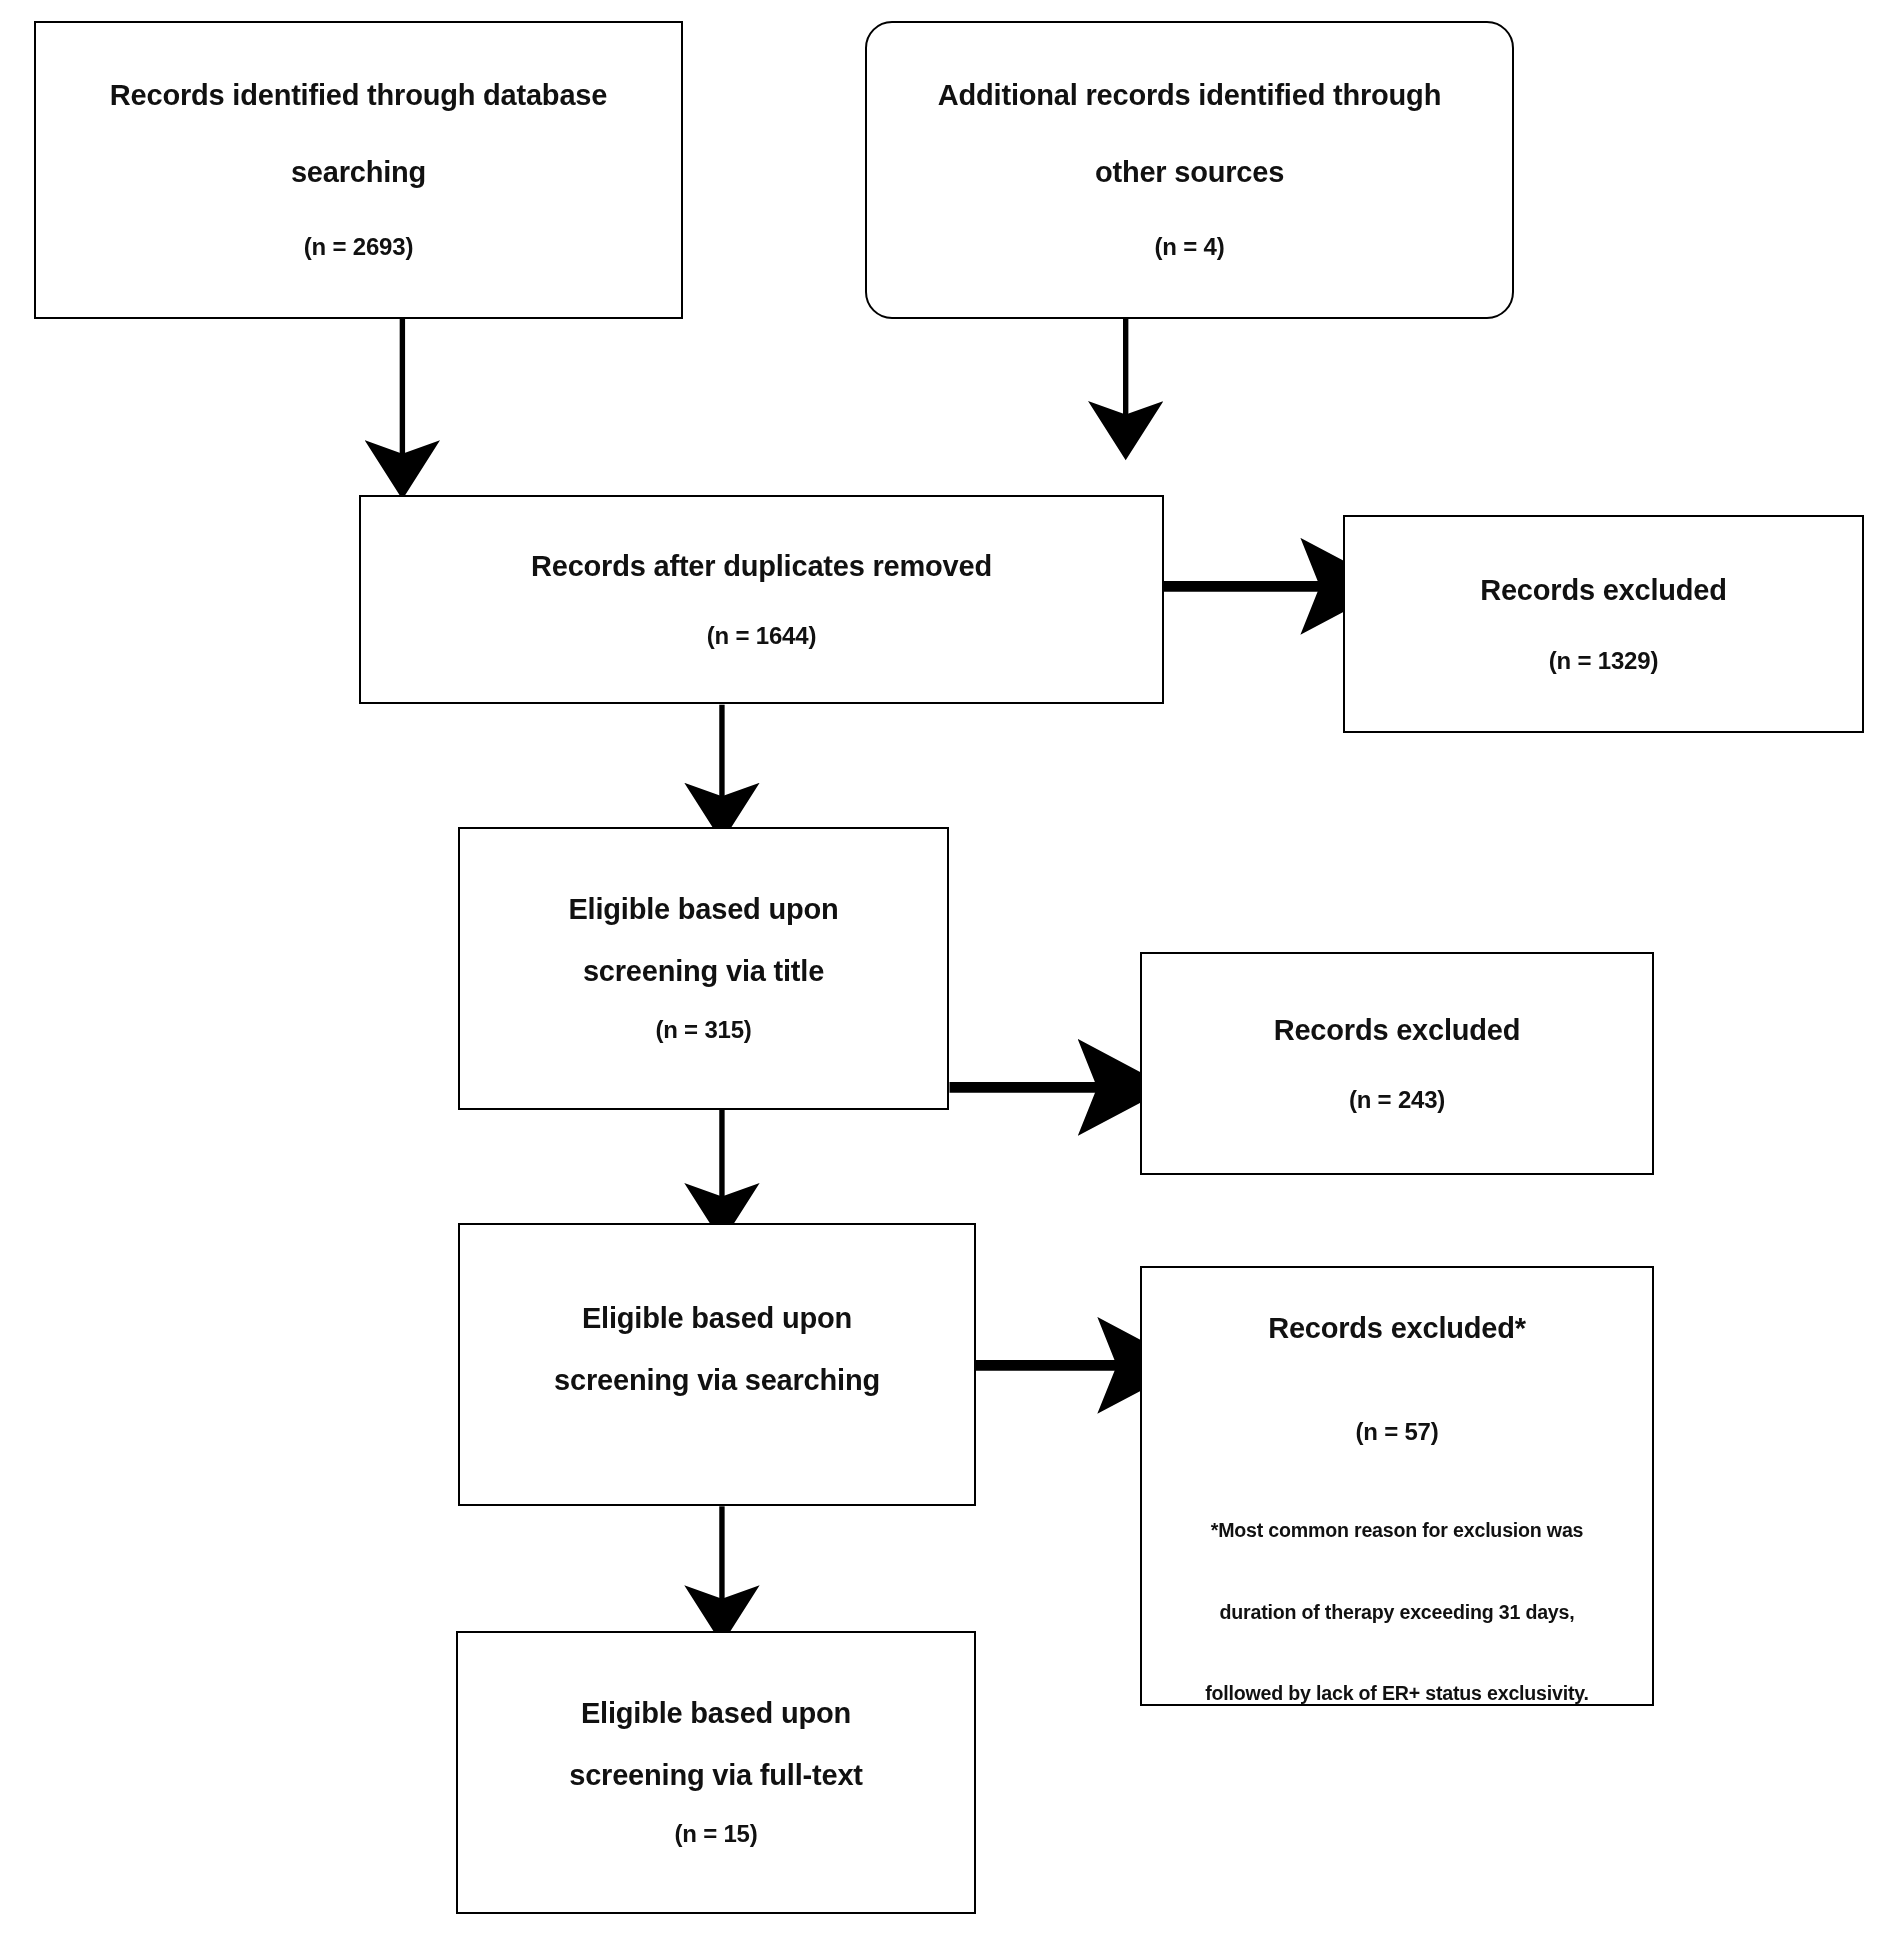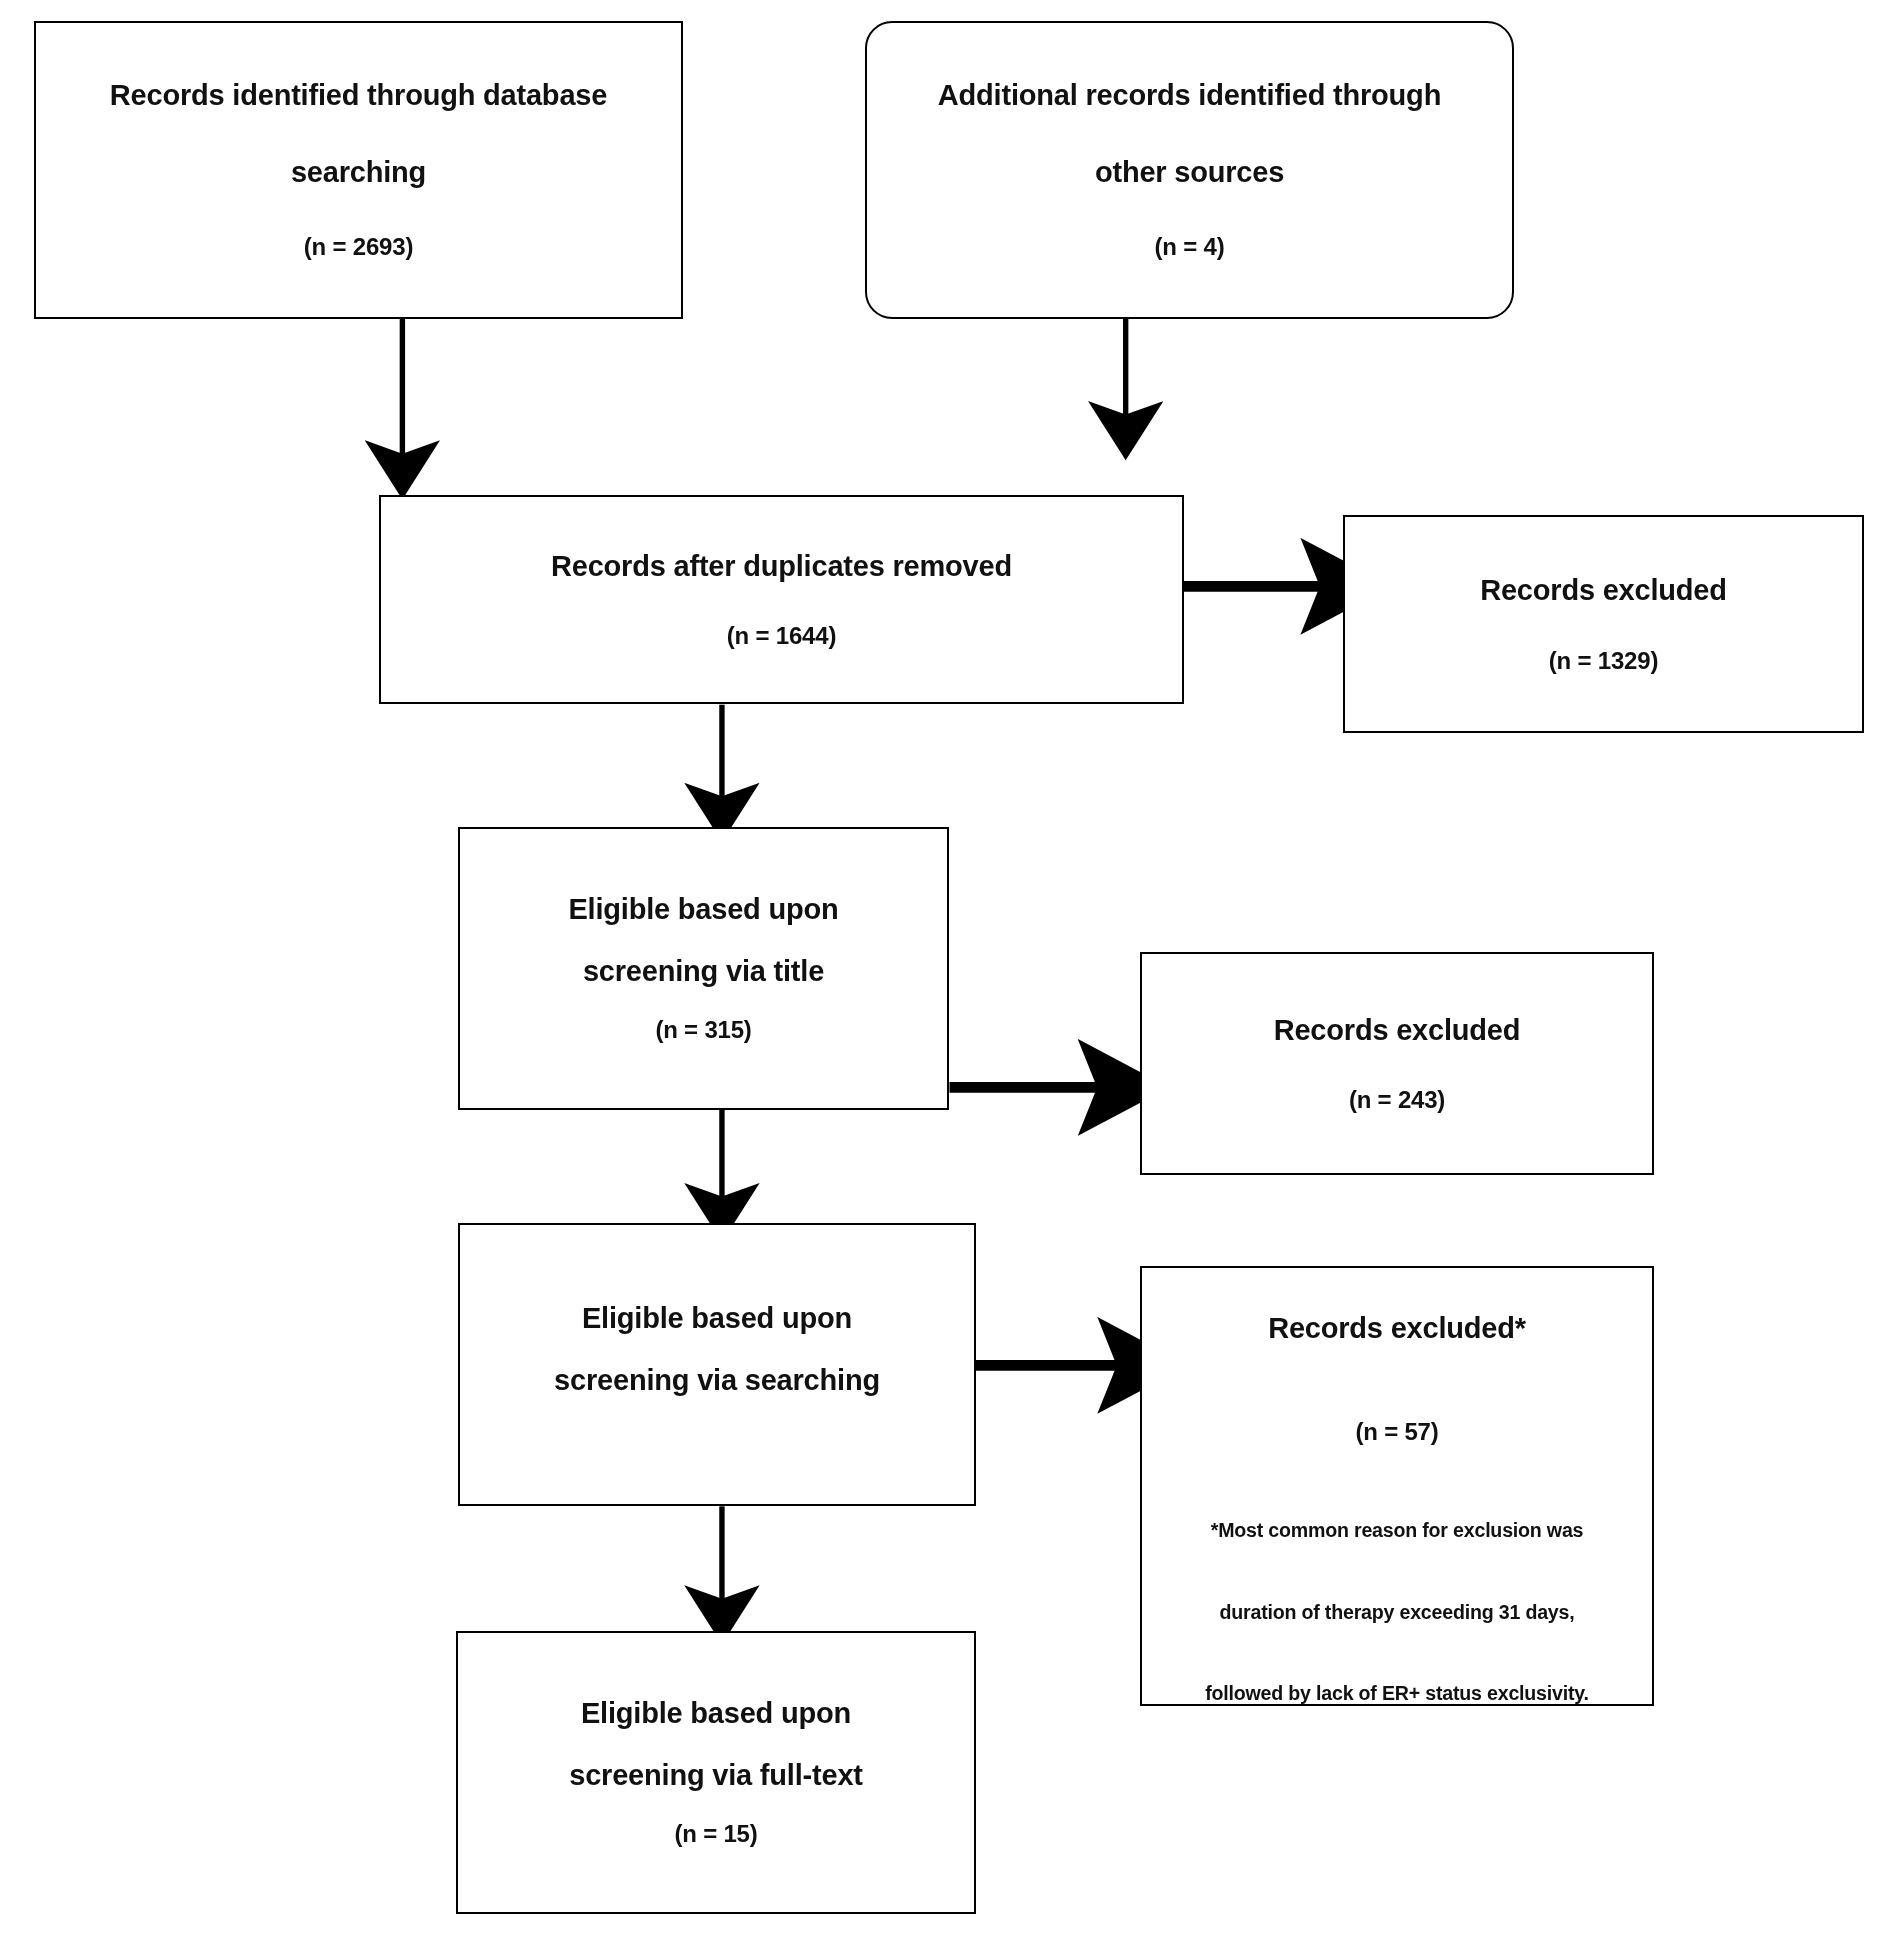--- a/index.html
+++ b/index.html
@@ -104,21 +104,21 @@
   </div>
 
   <div class="node" style="left:865px; top:20.6px; width:649px; height:298px;border-radius:27px;">
     <span class="line l-main">Additional records identified through</span>
     <span class="gap-lg"></span>
     <span class="line l-main">other sources</span>
     <span class="gap-lg"></span>
     <span class="line l-count">(n = 4)</span>
   </div>
 
-  <div class="node" style="left:359px; top:495px; width:805px; height:209px;margin-left:20px;">
+  <div class="node" style="left:359px; top:495px; width:805px; height:209px;">
     <span class="line l-main">Records after duplicates removed</span>
     <span class="gap-md"></span>
     <span class="line l-count">(n = 1644)</span>
   </div>
 
   <div class="node" style="left:1343px; top:515px; width:521px; height:218px;">
     <span class="line l-main">Records excluded</span>
     <span class="gap-md"></span>
     <span class="line l-count">(n = 1329)</span>
   </div>

